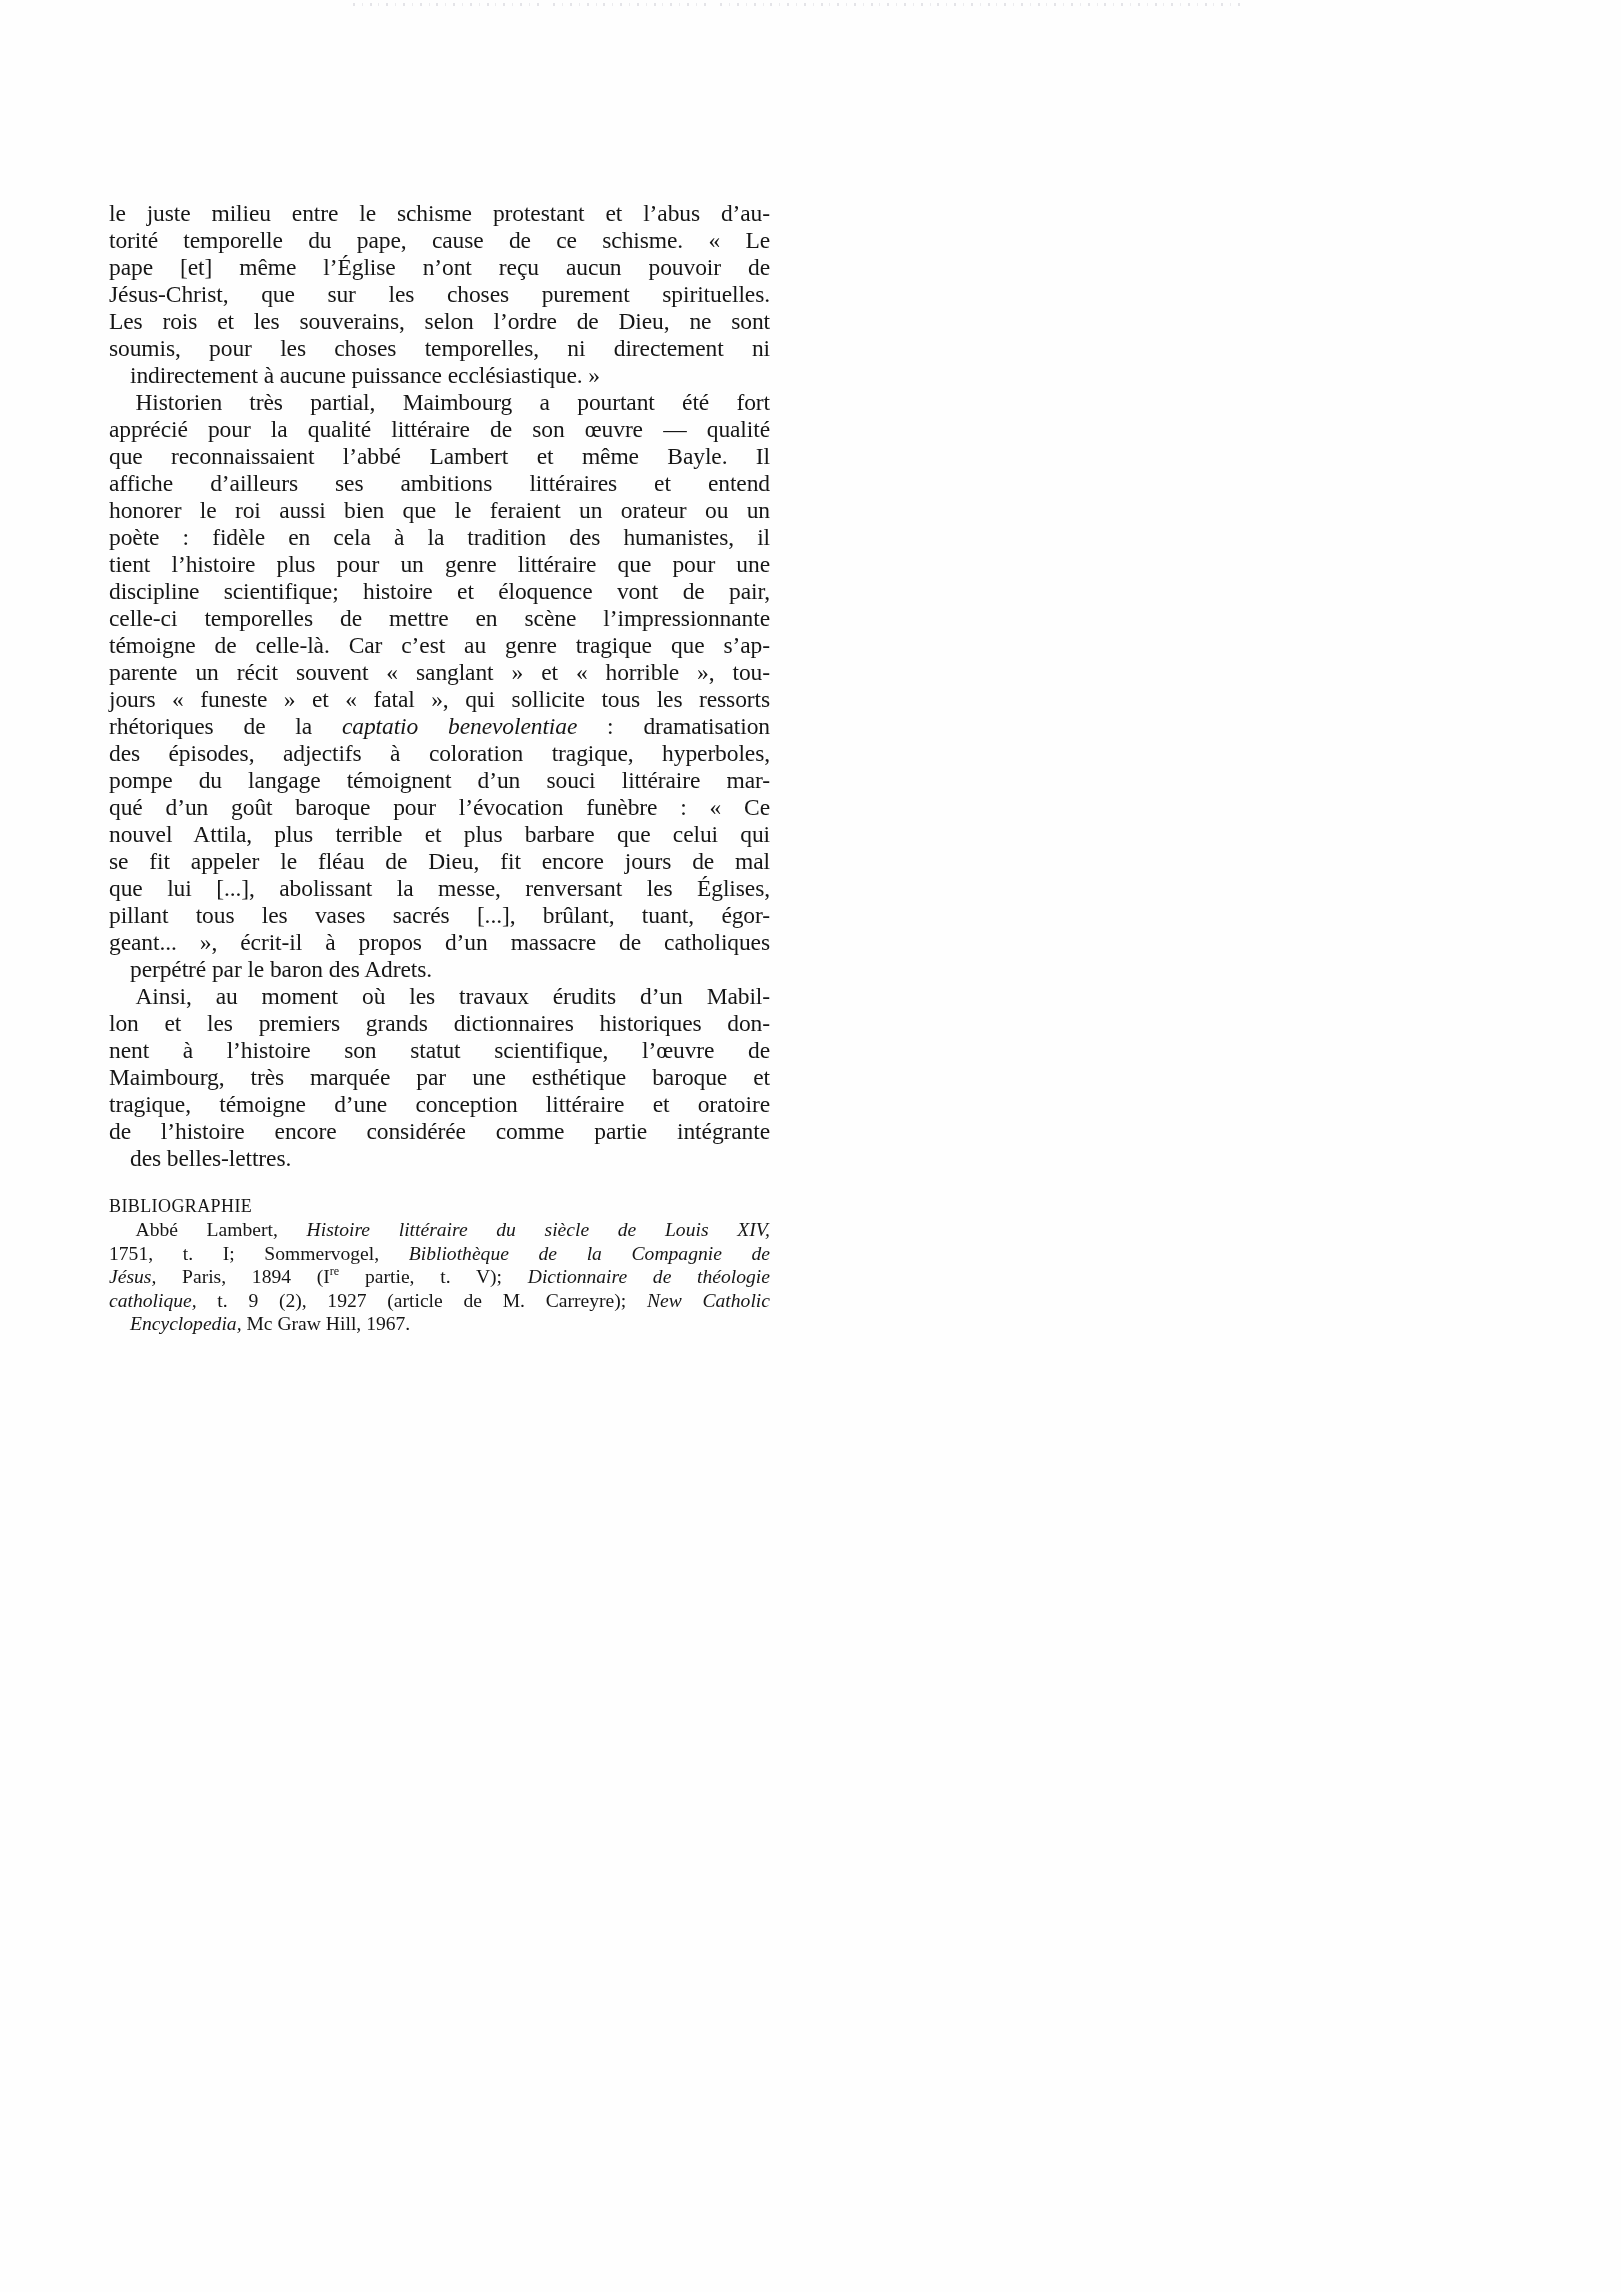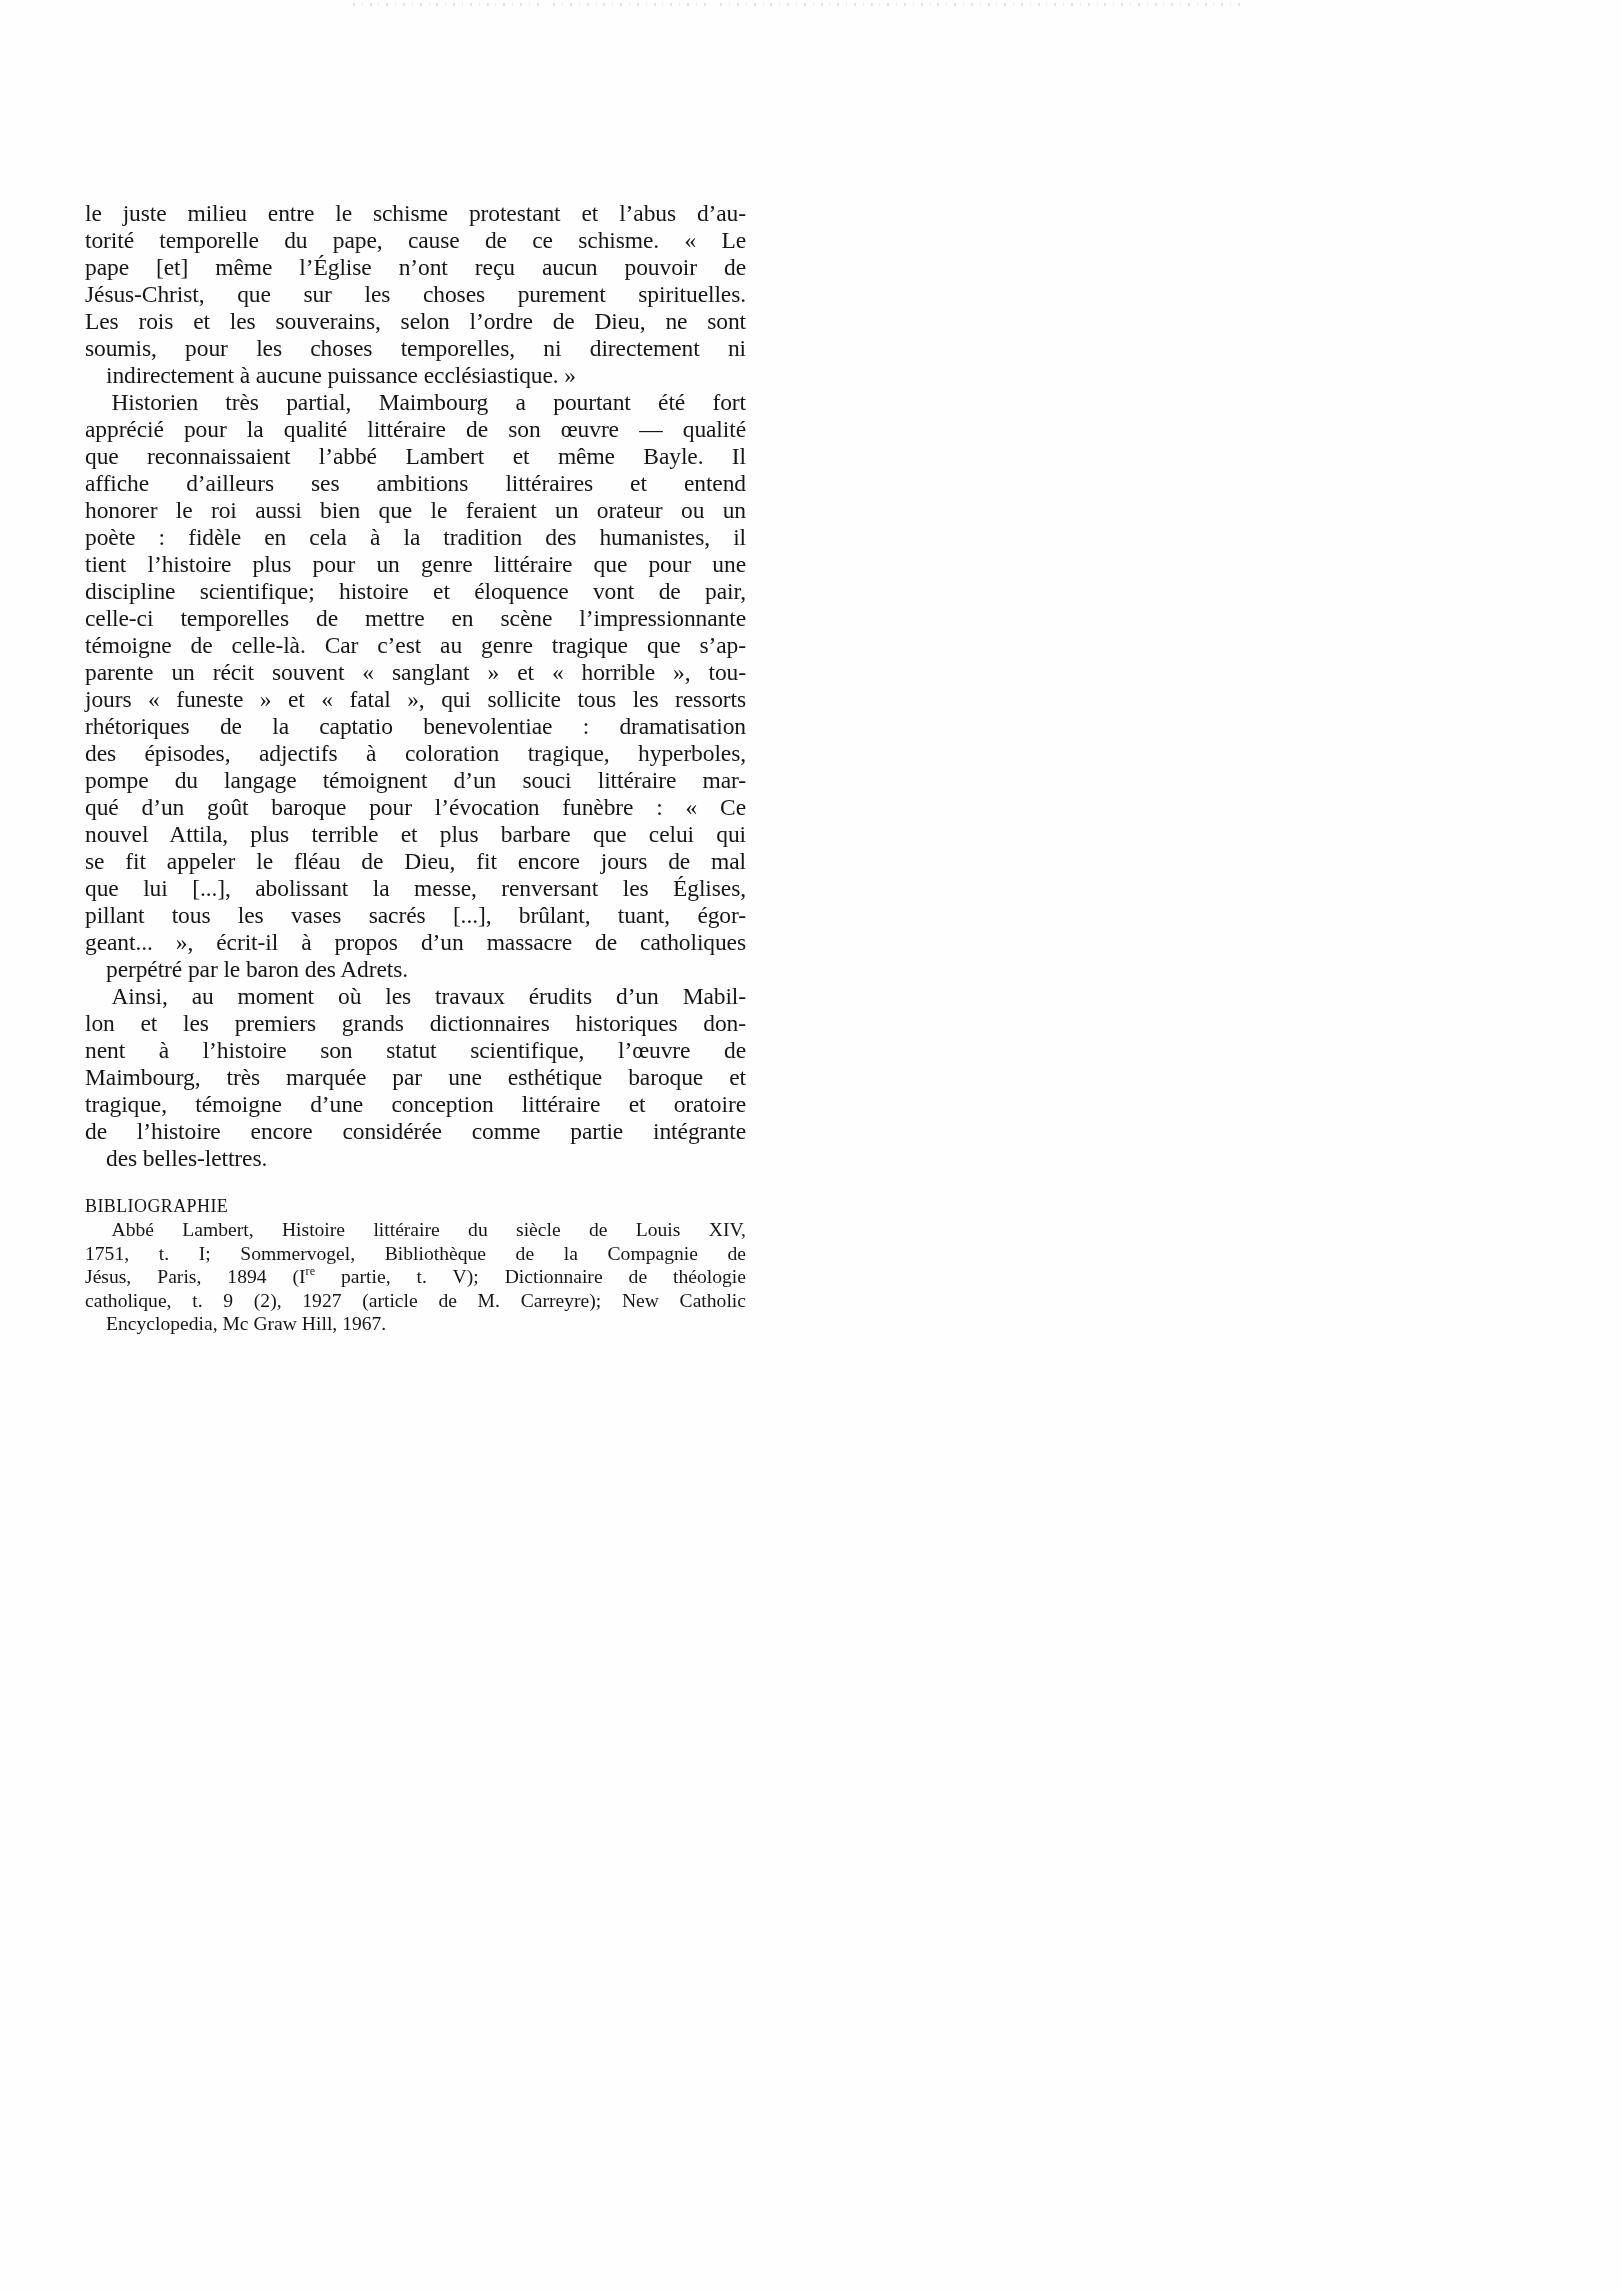--- a/index.html
+++ b/index.html
@@ -19,34 +19,34 @@
     top: 2.9px;
     width: 892px;
     height: 2.9px;
     opacity: 0.55;
     background-image: repeating-linear-gradient(90deg,
       #cfcfd6 0px, #cfcfd6 2px, transparent 2px, transparent 8.8px,
       #dddde2 8.8px, #dddde2 9.8px, transparent 9.8px, transparent 16.7px);
   }
   .textcol {
     position: absolute;
-    left: 85px;
+    left: 109px;
     top: 200px;
     width: 661px;
   }
   .article-body .line {
     font-size: 23.5px;
     line-height: 27px;
     letter-spacing: -0.1px;
     text-align: justify;
     text-align-last: justify;
   }
   .line.lastline { text-align-last: left; margin-left: 21px; }
   .line.indent { text-indent: 26.5px; }
-  .it { }
+  .it { font-style: italic; }
   sup { font-size: 0.62em; line-height: 0; vertical-align: super; }
   .bib-heading {
     margin-top: 22.5px;
     font-size: 18px;
     letter-spacing: 0.4px;
     line-height: 23.5px;
   }
   .bib-body .line {
     font-size: 19.6px;
     line-height: 23.5px;

